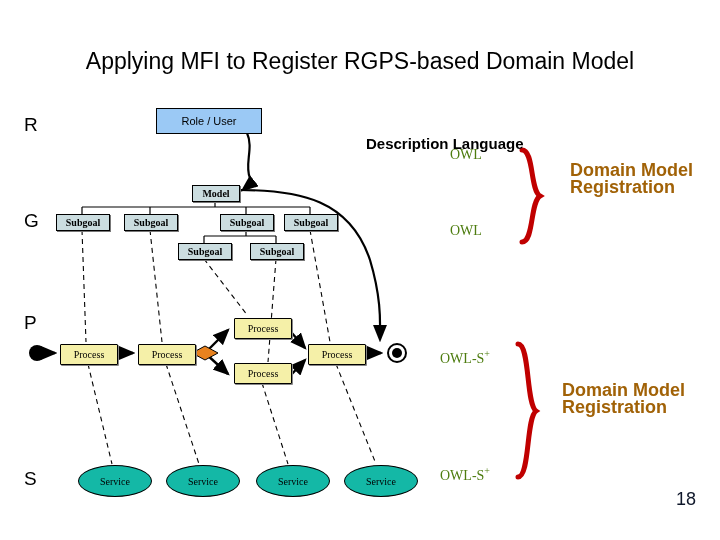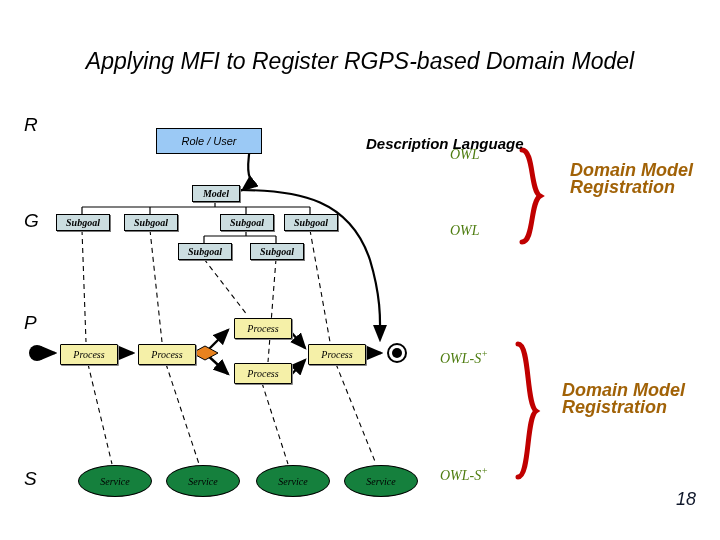--- a/index.html
+++ b/index.html
@@ -9,21 +9,20 @@
   }
   body {
     font-family: "Liberation Sans", sans-serif;
   }
   #slide {
     position: relative;
     width: 720px;
     height: 522px;
     background: #ffffff;
     overflow: hidden;
-    font-style: italic;
   }
   #vector-layer {
     position: absolute;
     left: 0;
     top: 0;
     width: 720px;
     height: 540px;
     pointer-events: none;
   }
   .abs { position: absolute; }
@@ -76,21 +75,21 @@
     border-radius: 1px;
     color: #000000;
     font-size: 10px;
     display: flex;
     align-items: center;
     justify-content: center;
     font-family: "Liberation Serif", serif;
     box-shadow: 1px 1px 0 #888888;
   }
   .node-service {
-    background: #15803d;
+    background: #14b8a6;
     border: 1px solid #000000;
     border-radius: 50%;
     color: #000000;
     font-size: 10px;
     display: flex;
     align-items: center;
     justify-content: center;
     font-family: "Liberation Serif", serif;
   }
 
@@ -193,21 +192,21 @@
     <path d="M518,344 C530,344 526,404 536,411 C526,418 530,477 518,477" fill="none" stroke="#C00000" stroke-width="5" stroke-linecap="round"></path>
   </svg>
 
   <div class="abs" id="slide-title">Applying MFI to Register RGPS-based Domain Model</div>
 
   <div class="abs layer-letter" style="left:24px; top:114px;">R</div>
   <div class="abs layer-letter" style="left:24px; top:210px;">G</div>
   <div class="abs layer-letter" style="left:24px; top:312px;">P</div>
   <div class="abs layer-letter" style="left:24px; top:468px;">S</div>
 
-  <div class="abs node-role" style="left:156px; top:108px; width:104px; height:24px;margin-top:20px;">
+  <div class="abs node-role" style="left:156px; top:108px; width:104px; height:24px;">
     <span>Role / User</span>
   </div>
 
   <div class="abs node-goal" style="left:192px; top:185px; width:46px; height:15px;">
     <span>Model</span>
   </div>
 
   <div class="abs node-subgoal" style="left:56px; top:214px; width:52px; height:15px;">
     <span>Subgoal</span>
   </div>

